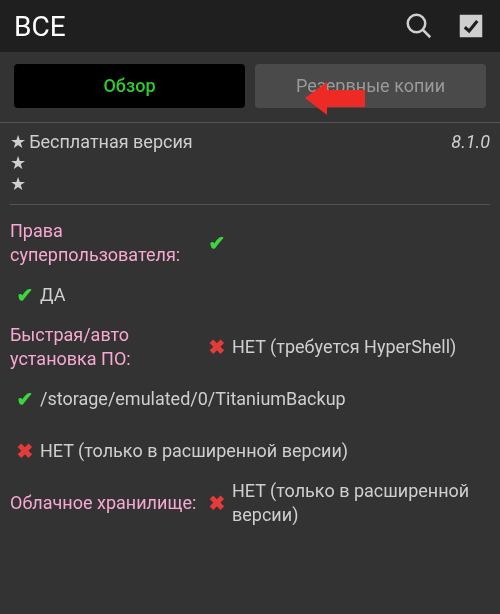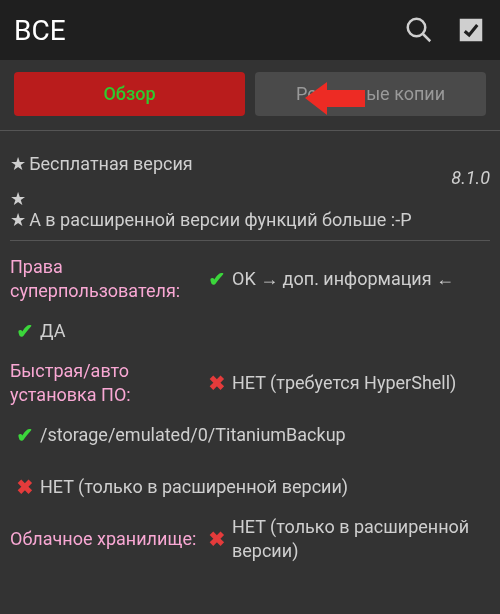--- a/index.html
+++ b/index.html
@@ -1,36 +1,36 @@
 <!DOCTYPE html>
 <html><head>
 <meta charset="utf-8">
 <style>
   * { box-sizing: border-box; margin: 0; padding: 0; }
   html, body { width: 500px; height: 614px; background: #333333; font-family: Roboto, Arial, sans-serif; color: #d0d0d0; overflow: hidden; }
   
-  .topbar { height: 60px; background: #1f1f1f; display: flex; align-items: center; padding: 0 14px; }
+  .topbar { height: 52px; background: #1f1f1f; display: flex; align-items: center; padding: 0 14px; }
   .topbar-title { font-size: 28px; color: #ffffff; flex: 1; }
   .topbar-icons { display: flex; gap: 22px; align-items: center; }
   .icon { color: #cfcfcf; }
   
   .tabs { display: flex; padding: 12px 14px 10px; gap: 10px; background: #333333; }
   .tab { flex: 1; text-align: center; padding: 12px 0; border-radius: 4px; font-size: 18px; background: #4a4a4a; color: #9a9a9a; cursor: pointer; display:flex; align-items:center; justify-content:center; line-height:1.1; position:relative; }
-  .tab.active { background: #b91c1c; color: #2ecc2e; font-weight: 500; }
+  .tab.active { background: #000000; color: #2ecc2e; font-weight: 500; }
   
   .arrow { position: absolute; left: 305px; top: 82px; }
   
   .hr { border: none; border-top: 1px solid #555555; margin: 4px 0; }
   
   .content { padding: 4px 10px 0; font-size: 18px; }
   
   .starline { display:flex; align-items:center; }
   .star { color:#9a9a9a; margin-right:3px; }
   .starline span { color:#cfcfcf; }
-  .version { margin-left:auto; font-style: italic; color:#cfcfcf;margin-top:28px; }
+  .version { margin-left:auto; font-style: italic; color:#cfcfcf; }
   
   .rows { margin-top: 12px; }
   .row { display: flex; align-items: center; min-height: 52px; }
   .row .label { width: 192px; color:#f9a8d4; line-height:1.3; }
   .row .mark { width: 30px; text-align:center; }
   .row .value { flex:1; color:#cfcfcf; line-height:1.3; }
   
   .check { color:#3bd63b; font-size:20px; font-weight:bold; }
   .cross { color:#e43b3b; font-size:20px; font-weight:bold; }
   
@@ -74,31 +74,29 @@
     <span class="star">★</span>
     <span>Бесплатная версия</span>
     <span class="version">8.1.0</span>
   </div>
   <div class="starline">
     <span class="star">★</span>
     <span style="width:10px"></span>
   </div>
   <div class="starline">
     <span class="star">★</span>
-    <span>А в расширенной версии функций больше :-P</span>
   </div>
 
   <hr class="hr" style="margin-top:10px">
 
   <div class="rows">
 
     <div class="row">
       <div class="label">Права суперпользователя:</div>
       <div class="mark"><span class="check">✔</span></div>
-      <div class="value">OK → доп. информация ←</div>
     </div>
 
     <div class="row">
       <div class="mark"><span class="check">✔</span></div>
       <div class="value">ДА</div>
     </div>
 
     <div class="row">
       <div class="label">Быстрая/авто установка ПО:</div>
       <div class="mark"><span class="cross">✖</span></div>

